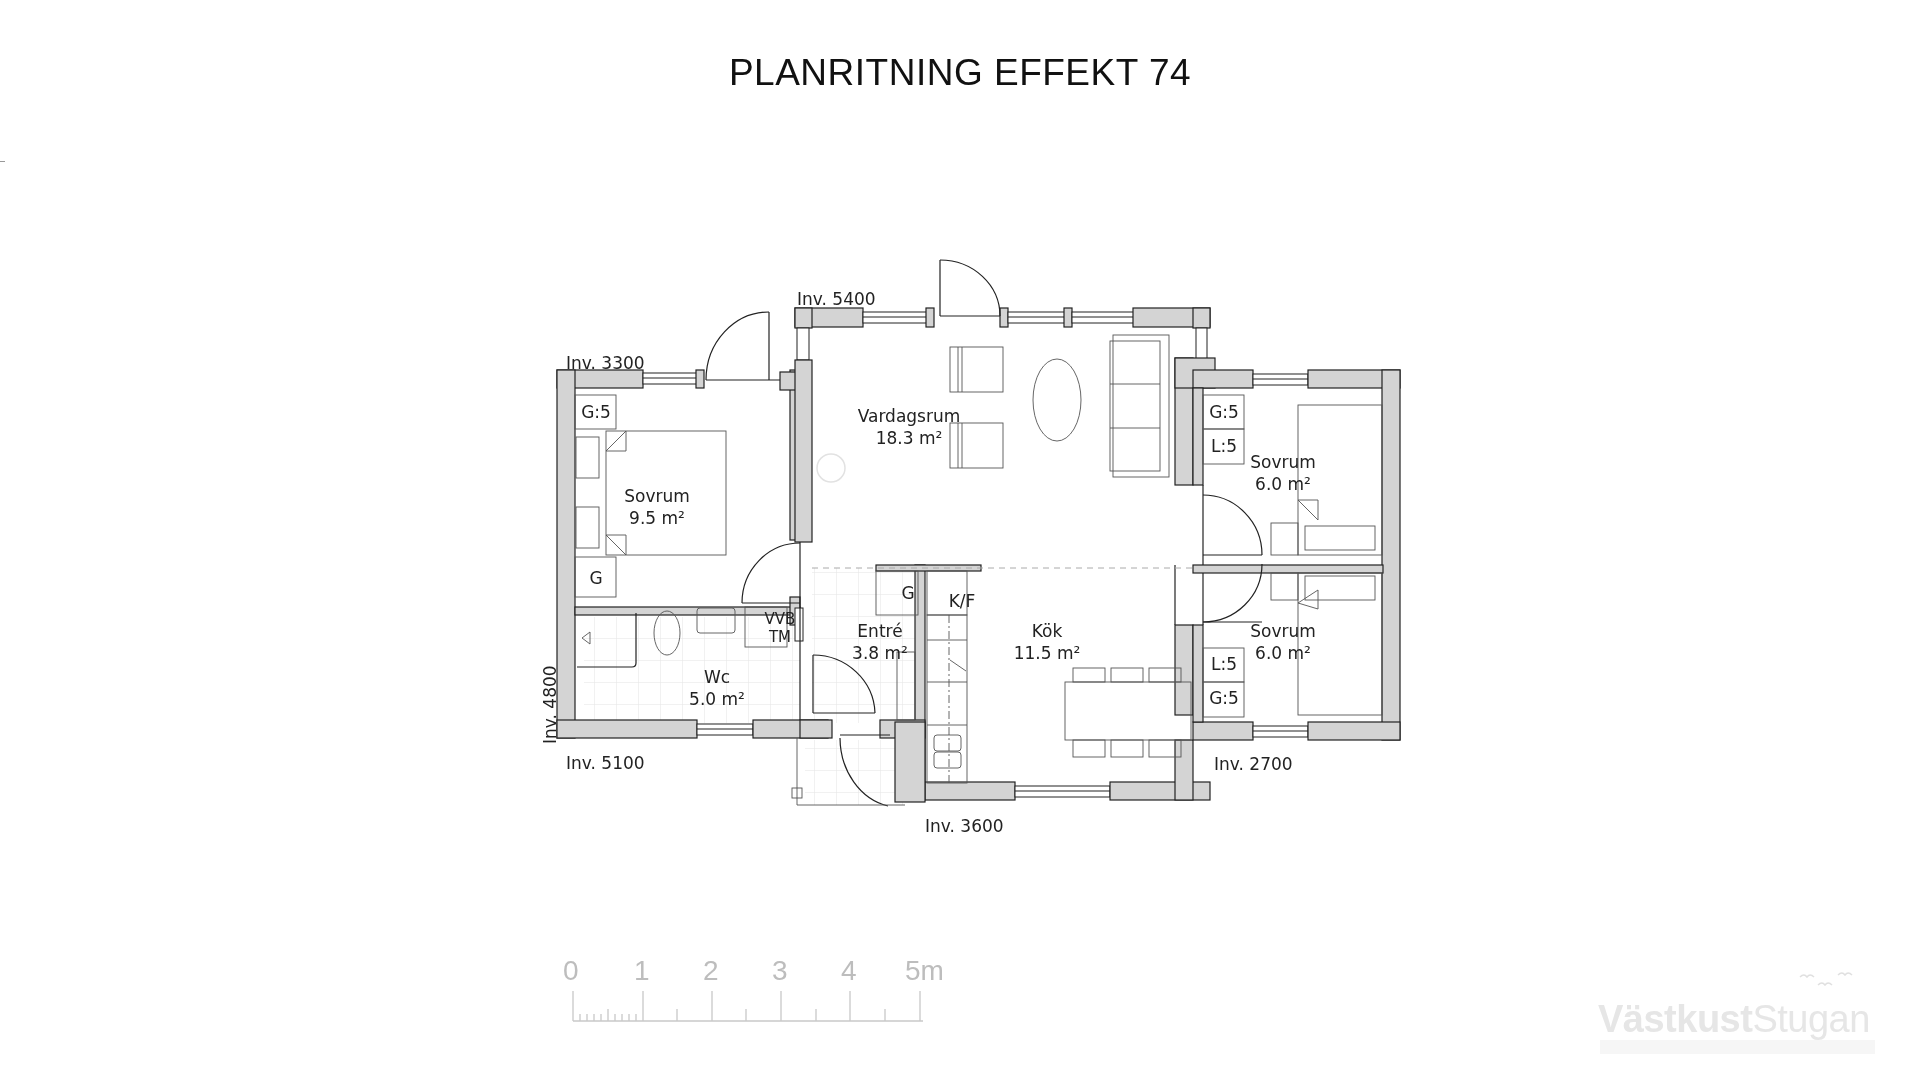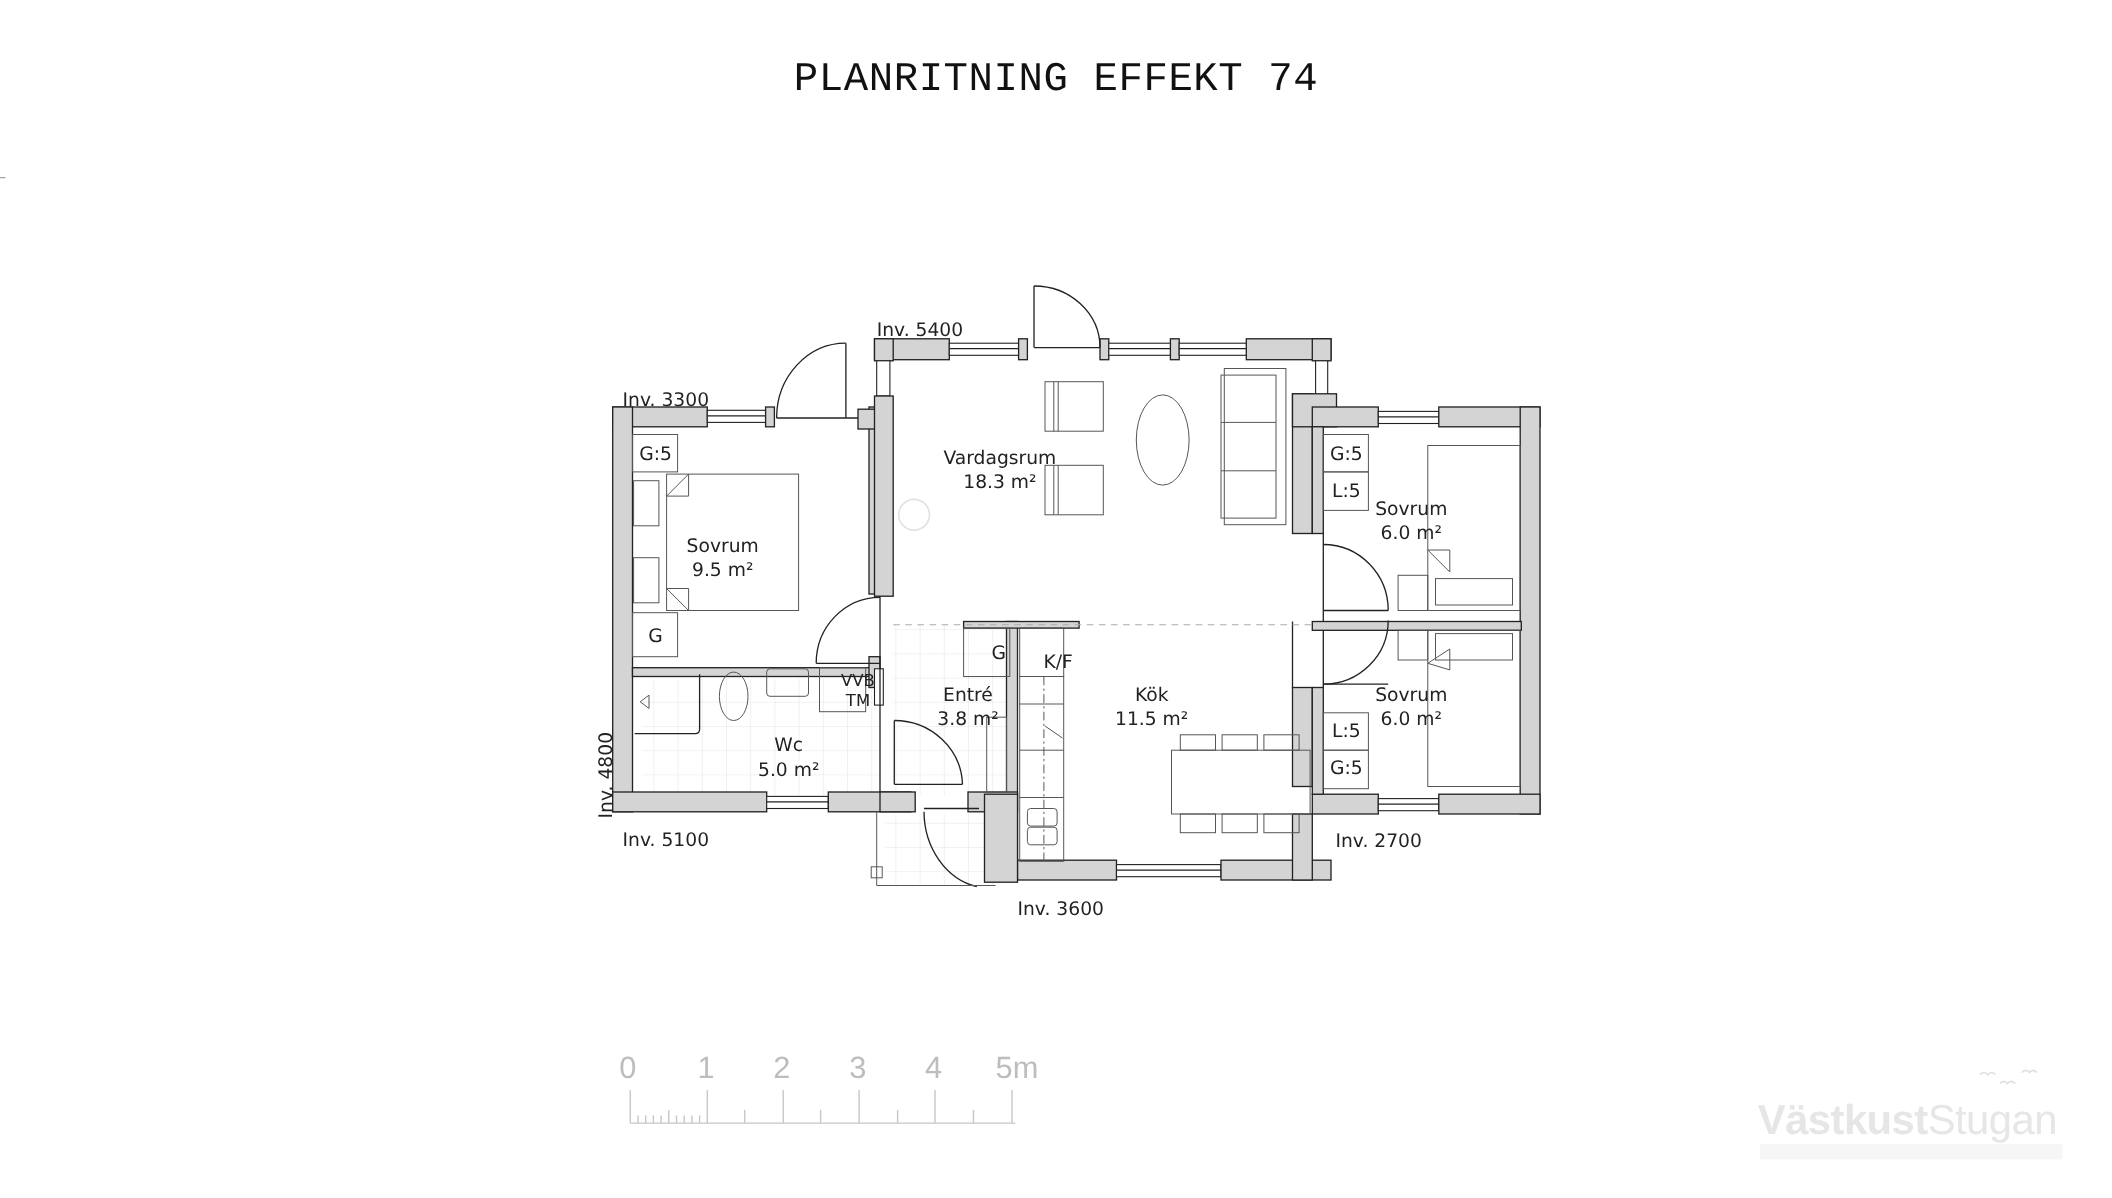--- a/index.html
+++ b/index.html
@@ -1,17 +1,17 @@
 <!DOCTYPE html>
 <html><head>
 <meta charset="utf-8">
 <style>
   html, body { margin:0; padding:0; background:#ffffff; }
   body { width:1920px; height:1089px; position:relative; overflow:hidden; font-family:"Liberation Sans", sans-serif; }
-  .title { position:absolute; left:0; width:1920px; top:52px; text-align:center; font-size:37px; letter-spacing:0.5px; color:#111; font-family:Liberation Mono, monospace; font-weight:300; }
+  .title { position:absolute; left:0; width:1920px; top:52px; text-align:center; font-size:37px; letter-spacing:0.5px; color:#111; font-family:Liberation Sans, sans-serif; font-weight:300; }
   svg.plan { position:absolute; left:0; top:0; }
   .lbl { font-family:"DejaVu Sans", sans-serif; font-size:17px; fill:#222; }
   .room { font-family:"DejaVu Sans", sans-serif; font-size:17px; fill:#222; text-anchor:middle; }
   .tag { font-family:"DejaVu Sans", sans-serif; font-size:17px; fill:#222; text-anchor:middle; }
   .wall { fill:#d4d4d4; stroke:#222; stroke-width:1.2; }
   .ln { stroke:#222; stroke-width:1.2; fill:none; }
   .thin { stroke:#555; stroke-width:0.9; fill:none; }
   .win { fill:#fff; stroke:#222; stroke-width:1; }
   .scale-t { font-family:"Liberation Sans", sans-serif; font-size:28px; fill:#bdbdbd; }
   .scale-l { stroke:#c8c8c8; stroke-width:1.3; }

